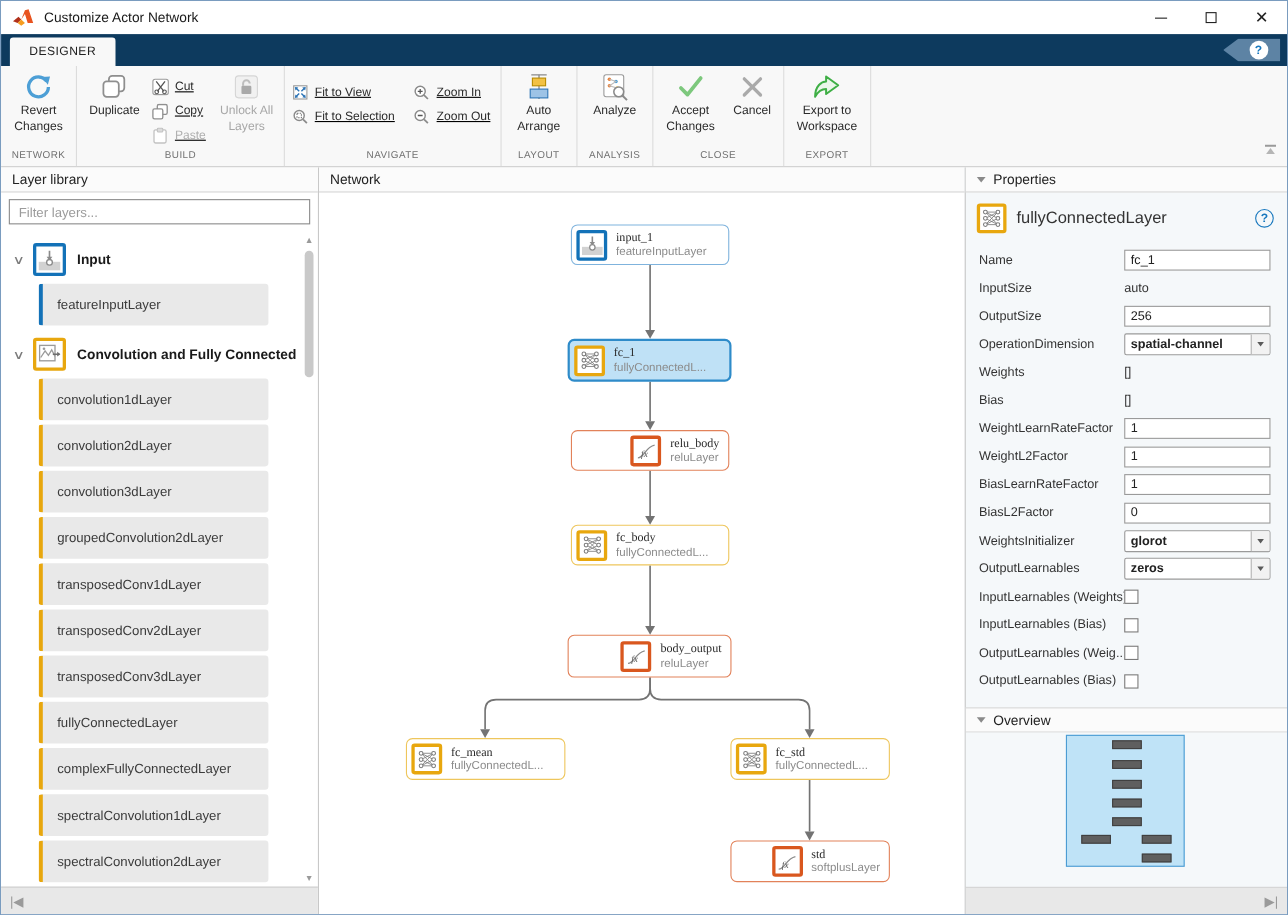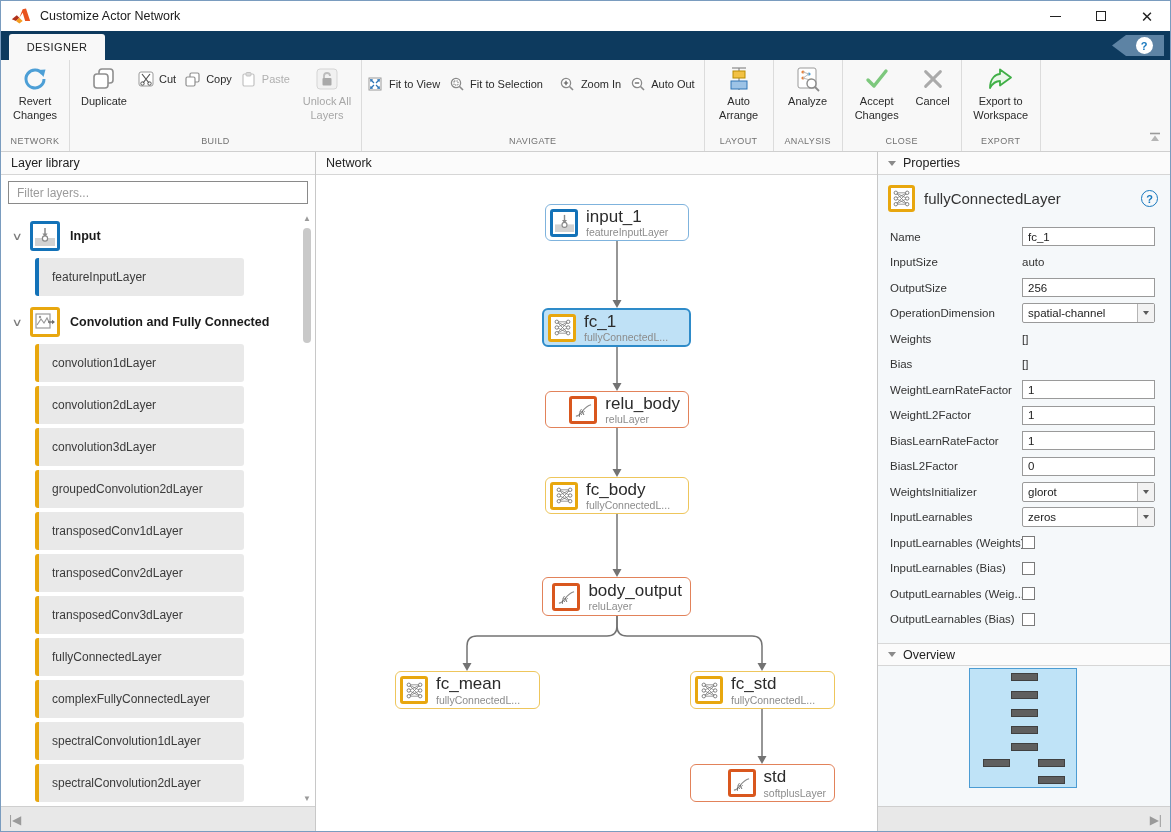--- a/index.html
+++ b/index.html
@@ -23,33 +23,33 @@
   .help-circle { width:17px; height:17px; border-radius:50%; background:#fff; color:#1878be; font-size:11px; font-weight:bold; display:flex; align-items:center; justify-content:center; margin-left:12px; }
 
   
   .ribbon { height:92px; background:#f8f8f8; border-bottom:1px solid #cfcfcf; display:flex; position:relative; }
   .rgroup { display:flex; flex-direction:column; border-right:1px solid #dcdcdc; padding:2px 3px 0 3px; }
   .rgroup-body { flex:1; display:flex; align-items:flex-start; }
   .rgroup-label { height:15px; text-align:center; font-size:9px; color:#717171; letter-spacing:.4px; padding-bottom:2px; }
   .bigbtn { width:62px; padding-top:3px; display:flex; flex-direction:column; align-items:center; text-align:center; font-size:11px; color:#2b2b2b; line-height:1.25; cursor:pointer; }
   .bigbtn .bicon { width:27px; height:27px; margin-bottom:3px; display:flex; align-items:center; justify-content:center; }
   .bigbtn.disabled { color:#a7a7a7; cursor:default; }
-  .smallcol { display:flex; flex-direction:row; justify-content:flex-start; padding-top:6px; }
+  .smallcol { display:flex; flex-direction:column; justify-content:flex-start; padding-top:6px;text-decoration:underline; }
   .smallbtn { display:flex; align-items:center; gap:5px; font-size:11px; color:#2b2b2b; height:22px; padding:0 6px 0 2px; cursor:pointer; white-space:nowrap; }
   .smallbtn.disabled { color:#b0b0b0; cursor:default; }
   .smallbtn .sicon { width:17px; height:17px; display:flex; align-items:center; justify-content:center; }
   .ribbon-collapse { position:absolute; right:8px; bottom:5px; cursor:pointer; }
 
   
   .main { display:flex; height:680px; }
   .panel-header { height:23px; display:flex; align-items:center; padding-left:10px; font-size:12.5px; color:#222; background:#fbfbfb; border-bottom:1px solid #d6d6d6; flex:0 0 auto; }
   .collapse-tri { width:0; height:0; border-left:4px solid transparent; border-right:4px solid transparent; border-top:5px solid #8a8a8a; margin-right:7px; }
 
   
-  .left-panel { width:315px; border-right:1px solid #c8c8c8; display:flex; flex-direction:column; background:#fff; }
+  .left-panel { width:289px; border-right:1px solid #c8c8c8; display:flex; flex-direction:column; background:#fff; }
   .filter-wrap { padding:6px 7px 4px 7px; }
   .filter-wrap input { width:100%; height:23px; border:1px solid #8a8a8a; font-size:12px; padding:0 8px; font-family:"Liberation Sans", sans-serif; color:#333; }
   .filter-wrap input::placeholder { color:#9b9b9b; }
   .library-list { flex:1; position:relative; overflow:hidden; padding:6px 0 0 0; }
   .lib-group { height:44px; display:flex; align-items:center; padding-left:12px; }
   .lib-chevron { color:#7b7b7b; font-size:11px; margin-right:9px; transform:scaleX(1.4); }
   .lib-gicon { width:30px; height:30px; border-radius:3px; background:#fff; display:flex; align-items:center; justify-content:center; margin-right:10px; }
   .lib-gicon.blue { border:3px solid #1372b8; }
   .lib-gicon.gold { border:3px solid #e8a70e; }
   .lib-glabel { font-weight:bold; font-size:12.5px; color:#1a1a1a; }
@@ -68,36 +68,36 @@
   .node { position:absolute; display:flex; align-items:center; gap:8px; background:#fff; border-radius:6px; padding:3px 8px 3px 4px; cursor:pointer; }
   .node.kind-input { border:1.4px solid #7fb3dd; }
   .node.kind-fc { border:1.4px solid #eec65c; }
   .node.kind-relu { border:1.4px solid #e2825a;justify-content:flex-end; }
   .node.selected { background:#bfe1f6; border:2px solid #2e8bc9; }
   .node-icon { width:28px; height:28px; border-radius:3px; background:#fff; display:flex; align-items:center; justify-content:center; flex:0 0 auto; }
   .node-icon.gold { border:3px solid #e8a70e; }
   .node-icon.blue { border:3px solid #1372b8; }
   .node-icon.orange { border:3px solid #d9571e; }
   .node-text { display:flex; flex-direction:column; line-height:1.15; min-width:0; }
-  .node-title { font-size:17px; color:#2b2b2b; }
+  .node-title { font-size:11px; color:#2b2b2b;font-family:Liberation Serif, serif; }
   .node-sub { font-size:10.5px; color:#8c8c8c; white-space:nowrap; }
 
   
   .right-panel { width:293px; border-left:1px solid #c8c8c8; display:flex; flex-direction:column; background:#f5f8fa; }
   .props-title { display:flex; align-items:center; margin:10px 12px 6px 10px; }
   .props-title .node-icon { width:27px; height:27px; }
   .props-title .ptitle { font-size:15px; color:#333; margin-left:9px; flex:1; }
   .help-q { width:17px; height:17px; border-radius:50%; border:1.5px solid #1878be; color:#1878be; font-size:11px; font-weight:bold; display:flex; align-items:center; justify-content:center; cursor:pointer; }
   .prop-rows { margin-top:6px; }
   .prop-row { height:25.5px; display:flex; align-items:center; padding-left:12px; }
   .prop-label { width:132px; font-size:11.5px; color:#333; flex:0 0 132px; white-space:nowrap; overflow:hidden; }
   .prop-text { width:133px; height:19px; border:1px solid #9a9a9a; background:#fff; font-size:11.5px; font-family:"Liberation Sans", sans-serif; padding:0 5px; color:#222; }
   .prop-static { font-size:11.5px; color:#333; }
   .prop-dd { width:133px; height:20px; border:1px solid #9a9a9a; border-radius:2px; background:#fff; display:flex; align-items:center; cursor:pointer; }
-  .prop-dd .dd-val { flex:1; font-size:11.5px; color:#222; padding-left:5px; white-space:nowrap; overflow:hidden; }
+  .prop-dd .dd-val { flex:1; font-size:11.5px; color:#222; padding-left:5px; white-space:nowrap; overflow:hidden;font-weight:bold; }
   .prop-dd .dd-btn { width:17px; align-self:stretch; border-left:1px solid #b5b5b5; background:#f2f2f2; display:flex; align-items:center; justify-content:center; }
   .dd-arrow { width:0; height:0; border-left:3.5px solid transparent; border-right:3.5px solid transparent; border-top:4.5px solid #5a5a5a; }
   .prop-check { width:13px; height:13px; border:1px solid #7a7a7a; background:#fff; cursor:pointer; }
   .overview-header { margin-top:11px; border-top:1px solid #d8d8d8; }
   .overview-body { flex:1; position:relative; background:#f5f8fa; }
   .minimap { position:absolute; left:91px; top:2px; width:108px; height:120px; background:#bfe3f7; border:1.5px solid #4b9cd3; cursor:pointer; }
   .mm-bar { position:absolute; width:27px; height:7.5px; background:#5f5f5f; border:1px solid #404040; }
   .right-bottombar { justify-content:flex-end; }
 
   svg text { font-family:"Liberation Serif", serif; }
@@ -244,21 +244,21 @@
           <span>Zoom In</span>
         </div>
         <div class="smallbtn">
           <span class="sicon">
             <svg width="16" height="16" viewBox="0 0 16 16">
                 <circle cx="7" cy="7" r="4.6" fill="#fff" stroke="#8a8a8a" stroke-width="1.3"></circle>
                 <line x1="10.5" y1="10.5" x2="14" y2="14" stroke="#8a8a8a" stroke-width="1.6"></line>
                 <path d="M4.8,7 H9.2" stroke="#555" stroke-width="1.2"></path>
               </svg>
           </span>
-          <span>Auto Out</span>
+          <span>Zoom Out</span>
         </div>
       </div>
     </div>
     <div class="rgroup-label">NAVIGATE</div>
   </div>
 
   <div class="rgroup">
     <div class="rgroup-body">
       <div class="bigbtn">
         <span class="bicon">
@@ -704,21 +704,21 @@
       <div class="prop-row">
         <span class="prop-label">WeightsInitializer</span>
         <div class="prop-dd">
           <span class="dd-val">glorot</span>
           <span class="dd-btn">
               <span class="dd-arrow"></span>
             </span>
         </div>
       </div>
       <div class="prop-row">
-        <span class="prop-label">InputLearnables</span>
+        <span class="prop-label">OutputLearnables</span>
         <div class="prop-dd">
           <span class="dd-val">zeros</span>
           <span class="dd-btn">
               <span class="dd-arrow"></span>
             </span>
         </div>
       </div>
       <div class="prop-row">
         <span class="prop-label">InputLearnables (Weights)</span>
         <span class="prop-check"></span>

